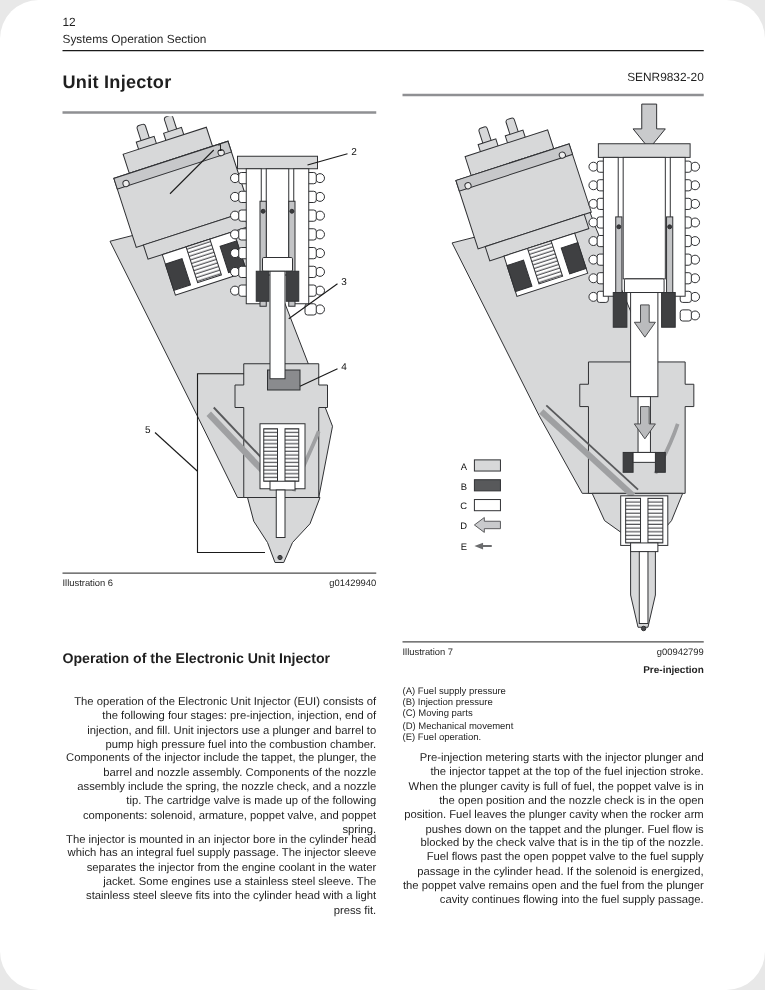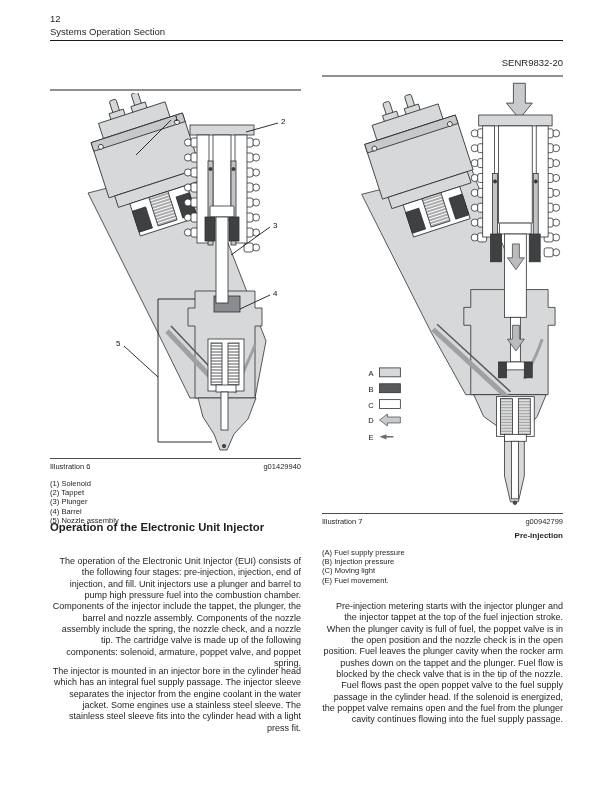--- a/index.html
+++ b/index.html
@@ -1,17 +1,17 @@
 <!DOCTYPE html>
 <html><head>
 <meta charset="utf-8">
 <style>
   html,body{margin:0;padding:0;background:#e8e8e8;}
   .page{position:relative;width:612px;height:792px;background:#ffffff;margin:0 auto;
-        font-family:"Liberation Sans","DejaVu Sans",sans-serif;color:#1f1f1f;overflow:hidden;}
+        font-family:"Liberation Sans","DejaVu Sans",sans-serif;color:#1f1f1f;overflow:hidden;border-radius:31px;}
   .abs{position:absolute;}
   
   .hdr-num{left:50px;top:13px;font-size:9.5px;}
   .hdr-sec{left:50px;top:26px;font-size:9.5px;}
   .hdr-doc{right:49px;top:13px;font-size:9.5px;margin-top:44px;}
   .hdr-rule{left:50px;top:40px;width:513px;height:1px;background:#1a1a1a;}
   
   .col-l{left:50px;width:251px;}
   .col-r{left:322px;width:241px;}
   .h1{top:58px;font-size:14.5px;font-weight:bold;letter-spacing:.2px;}
@@ -29,20 +29,21 @@
 </head>
 <body>
 
 <div class="page">
 
   <div class="abs hdr-num">12</div>
   <div class="abs hdr-sec">Systems Operation Section</div>
   <div class="abs hdr-doc">SENR9832-20</div>
   <div class="abs hdr-rule"></div>
 
+  <div class="abs col-l h1">Unit Injector</div>
   <div class="abs col-l grayrule" style="top:89px"></div>
 
   <svg class="abs col-l" style="top:93px" width="251" height="365" viewBox="0 0 251 365">
     <defs>
       <pattern id="hatch" width="4" height="3" patternUnits="userSpaceOnUse">
         <rect width="4" height="3" fill="#ffffff"></rect>
         <line x1="0" y1="1" x2="4" y2="1" stroke="#55565a" stroke-width="1"></line>
       </pattern>
       <g id="coil" fill="#ffffff" stroke="#2f3033" stroke-width="0.8">
         <circle cx="0" cy="4.5" r="3.6"></circle>
@@ -135,27 +136,20 @@
     <text class="callout" x="223" y="135">3</text>
     <text class="callout" x="223" y="203">4</text>
     <text class="callout" x="66" y="253">5</text>
   </svg>
 
   <div class="abs col-l thinrule" style="top:458px"></div>
   <div class="abs col-l caprow" style="top:462px">
     <span>Illustration 6</span>
     <span>g01429940</span>
   </div>
-  <div class="abs col-l plist" style="top:479px">
-    <div>(1) Solenoid</div>
-    <div>(2) Tappet</div>
-    <div>(3) Plunger</div>
-    <div>(4) Barrel</div>
-    <div>(5) Nozzle assembly</div>
-  </div>
   <div class="abs col-l h2" style="top:521px">Operation of the Electronic Unit Injector</div>
   <div class="abs col-l body-p" style="top:556px">The operation of the Electronic Unit Injector (EUI) consists of the following four stages: pre-injection, injection, end of injection, and fill. Unit injectors use a plunger and barrel to pump high pressure fuel into the combustion chamber. Components of the injector include the tappet, the plunger, the barrel and nozzle assembly. Components of the nozzle assembly include the spring, the nozzle check, and a nozzle tip. The cartridge valve is made up of the following components: solenoid, armature, poppet valve, and poppet spring.</div>
   <div class="abs col-l body-p" style="top:666px">The injector is mounted in an injector bore in the cylinder head which has an integral fuel supply passage. The injector sleeve separates the injector from the engine coolant in the water jacket. Some engines use a stainless steel sleeve. The stainless steel sleeve fits into the cylinder head with a light press fit.</div>
 
   <div class="abs col-r grayrule" style="top:75px"></div>
 
   <svg class="abs col-r" style="top:79px" width="241" height="434" viewBox="0 0 243 437">
     <g fill="#d7d8d9" stroke="#2f3033" stroke-width="0.8">
 
       <path d="M 193,4 H 205 V 24 H 212 L 199,40 L 186,24 H 193 Z" fill="#c9cacc"></path>
@@ -236,18 +230,19 @@
 
   <div class="abs col-r thinrule" style="top:513px"></div>
   <div class="abs col-r caprow" style="top:517px">
     <span>Illustration 7</span>
     <span>g00942799</span>
   </div>
   <div class="abs col-r stage" style="top:531px">Pre-injection</div>
   <div class="abs col-r plist" style="top:548px">
     <div>(A) Fuel supply pressure</div>
     <div>(B) Injection pressure</div>
-    <div>(C) Moving light</div>
-    <div>(E) Fuel movement.</div>
+    <div>(C) Moving parts</div>
+    <div>(D) Mechanical movement</div>
+    <div>(E) Fuel operation.</div>
   </div>
   <div class="abs col-r body-p" style="top:601px">Pre-injection metering starts with the injector plunger and the injector tappet at the top of the fuel injection stroke. When the plunger cavity is full of fuel, the poppet valve is in the open position and the nozzle check is in the open position. Fuel leaves the plunger cavity when the rocker arm pushes down on the tappet and the plunger. Fuel flow is blocked by the check valve that is in the tip of the nozzle. Fuel flows past the open poppet valve to the fuel supply passage in the cylinder head. If the solenoid is energized, the poppet valve remains open and the fuel from the plunger cavity continues flowing into the fuel supply passage.</div>
 
 </div>
 
 </body></html>

